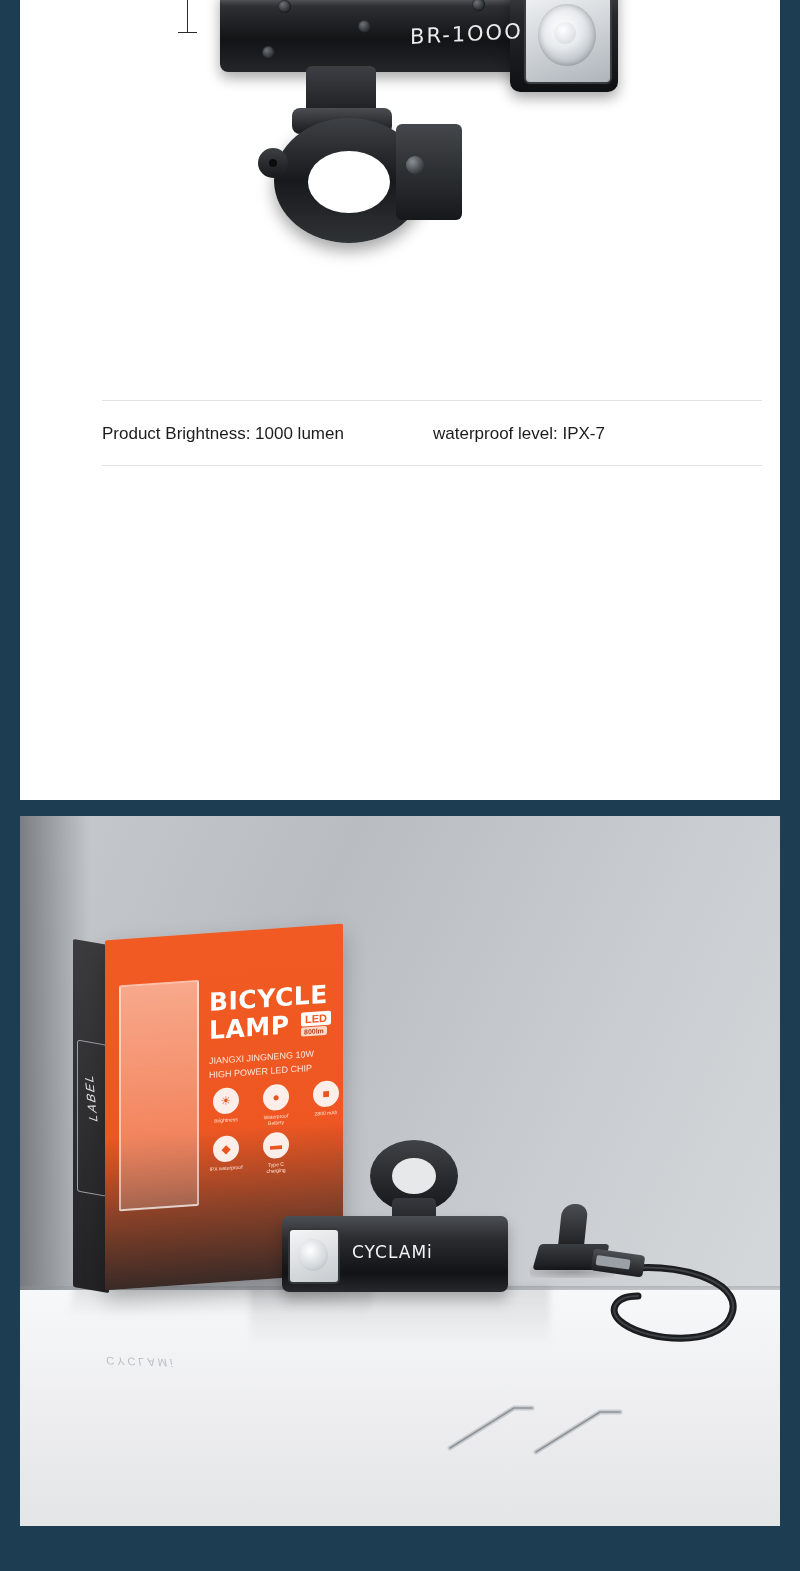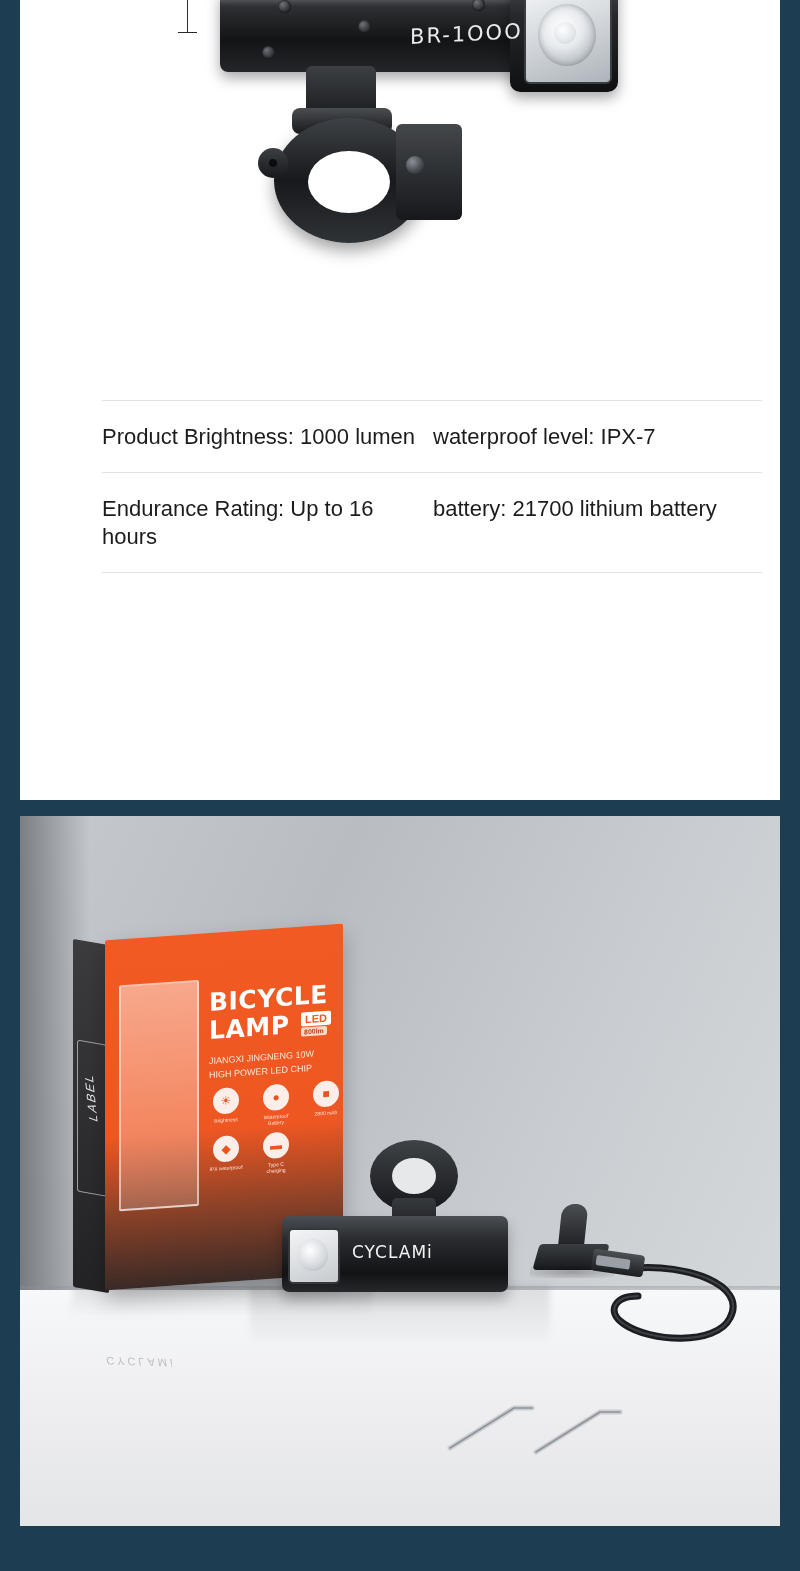--- a/index.html
+++ b/index.html
@@ -239,21 +239,21 @@
   .spec-table {
     position: absolute;
     left: 82px;
     top: 400px;
     width: 660px;
   }
   .spec-row {
     display: flex;
     border-top: 1px solid #e2e2e2;
     padding: 22px 0 20px 0;
-    font-size: 22px;
+    font-size: 17px;
     color: #1c1c1c;
   }
   .spec-row .cell {
     flex: 0 0 50%;
     box-sizing: border-box;
     padding-right: 10px;
     line-height: 1.3;
   }
   .spec-row .cell:nth-child(2) {
     padding-left: 1px;
@@ -675,24 +675,20 @@
       </div>
     </div>
 
     <div class="spec-table">
 
       <div class="spec-row">
         <div class="cell">Product Brightness: 1000 lumen</div>
         <div class="cell">waterproof level: IPX-7</div>
       </div>
 
-      <div class="spec-row">
-        <div class="cell">Endurance Rating: Up to 16 hours</div>
-        <div class="cell">battery: 21700 lithium battery</div>
-      </div>
 
       <div class="spec-row">
       </div>
 
     </div>
   </div>
 
   <div class="mid-gap"></div>
 
   <div class="bottom-panel">

